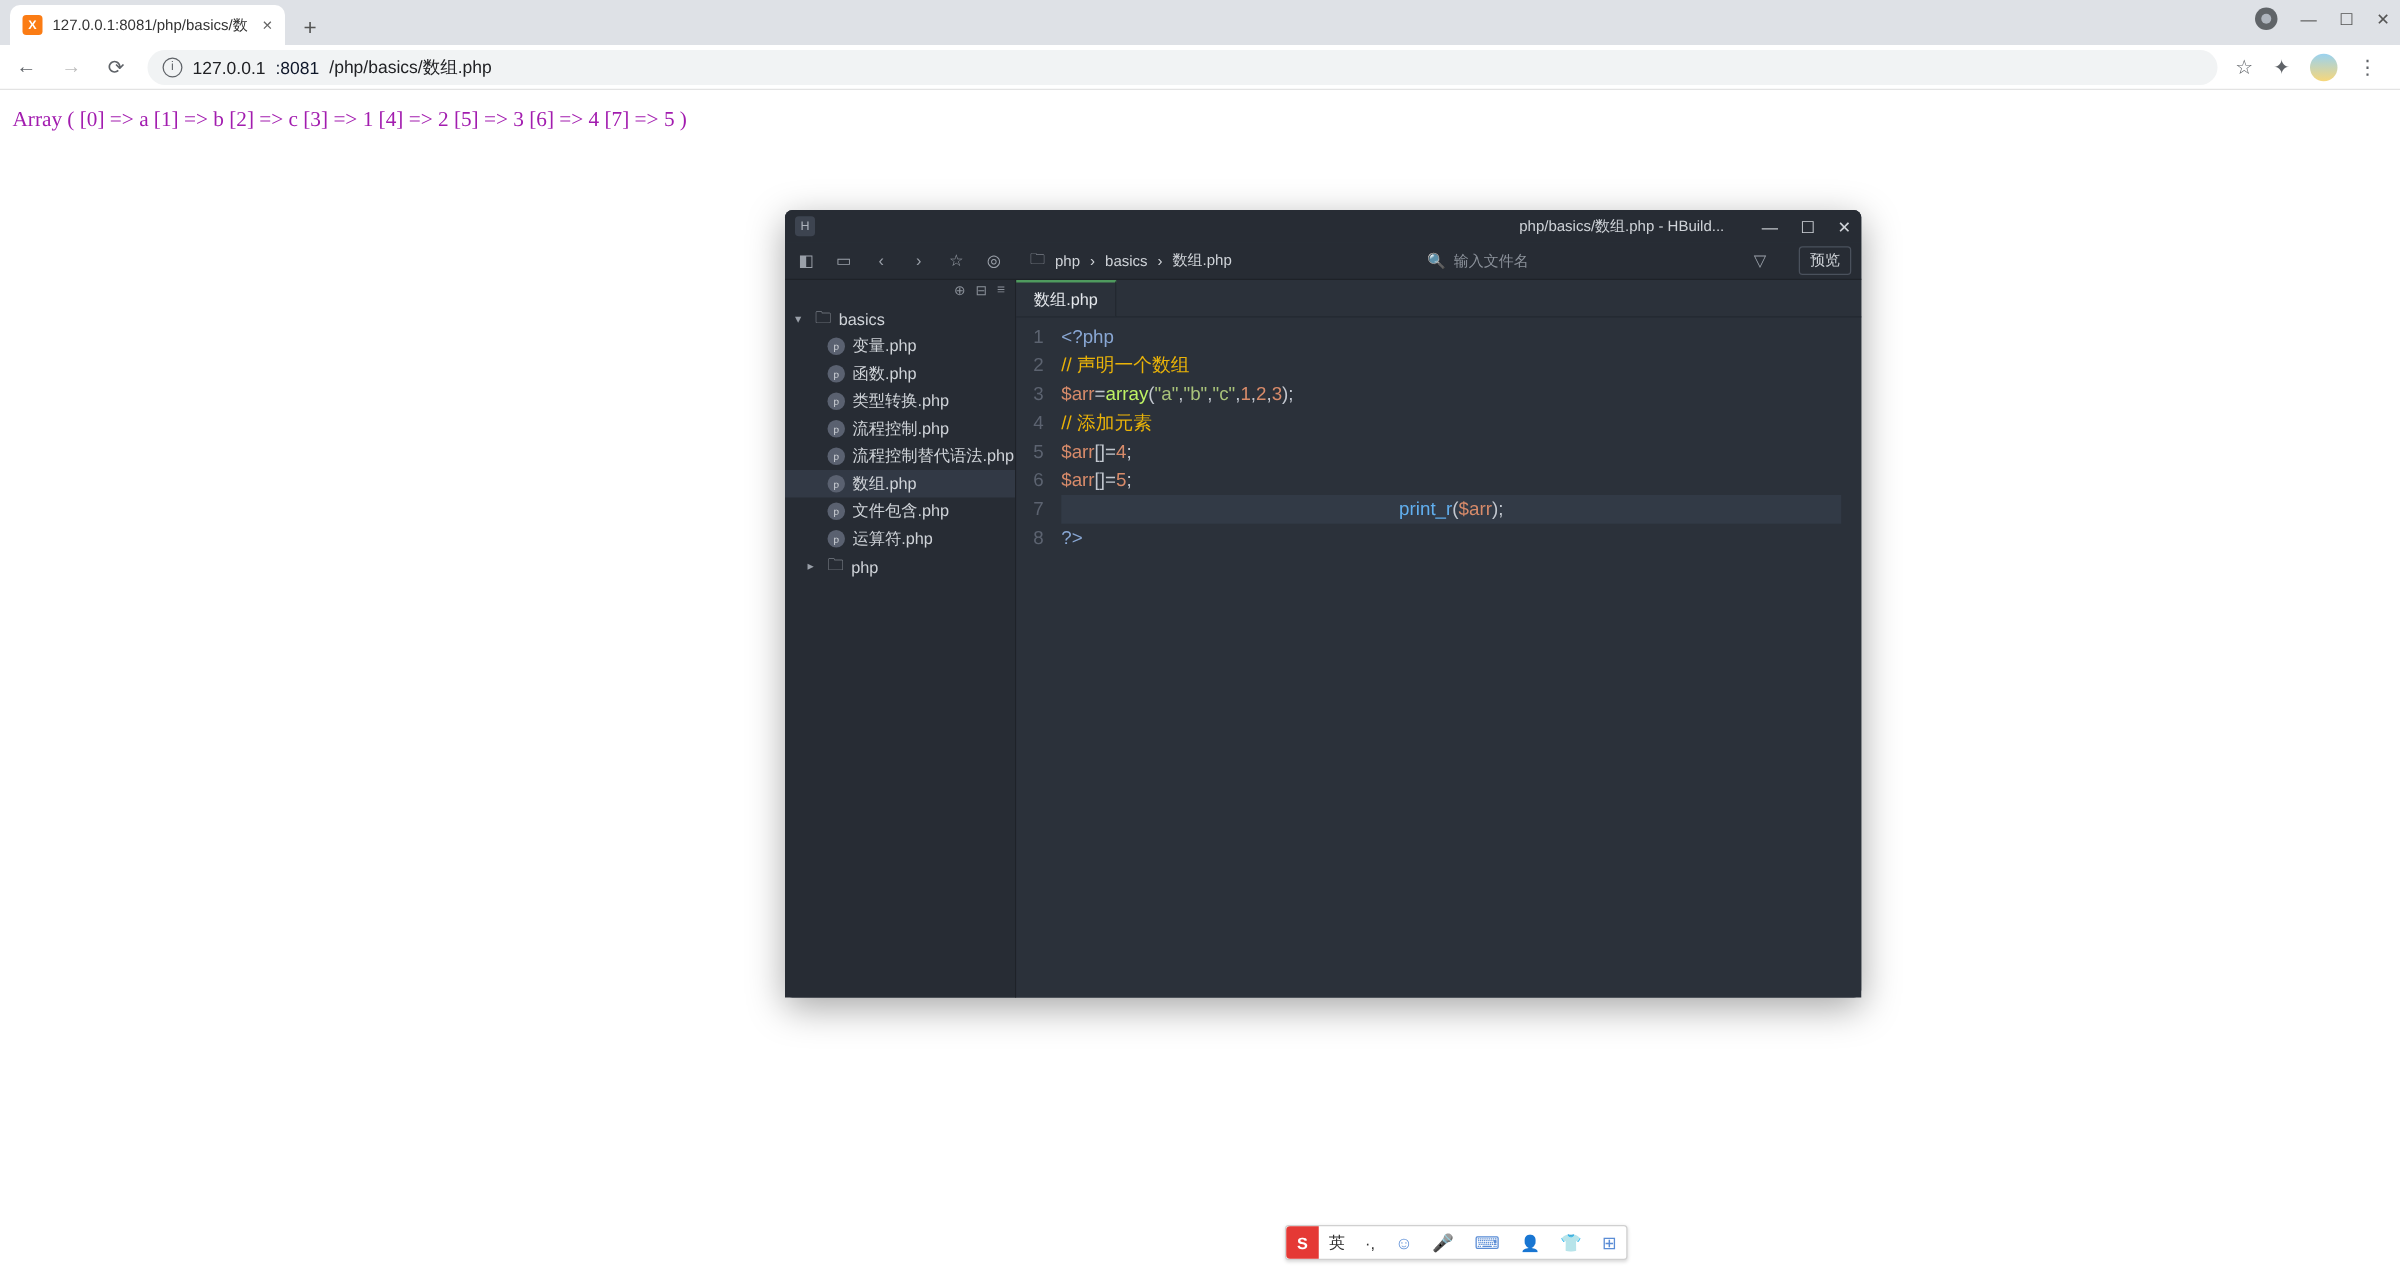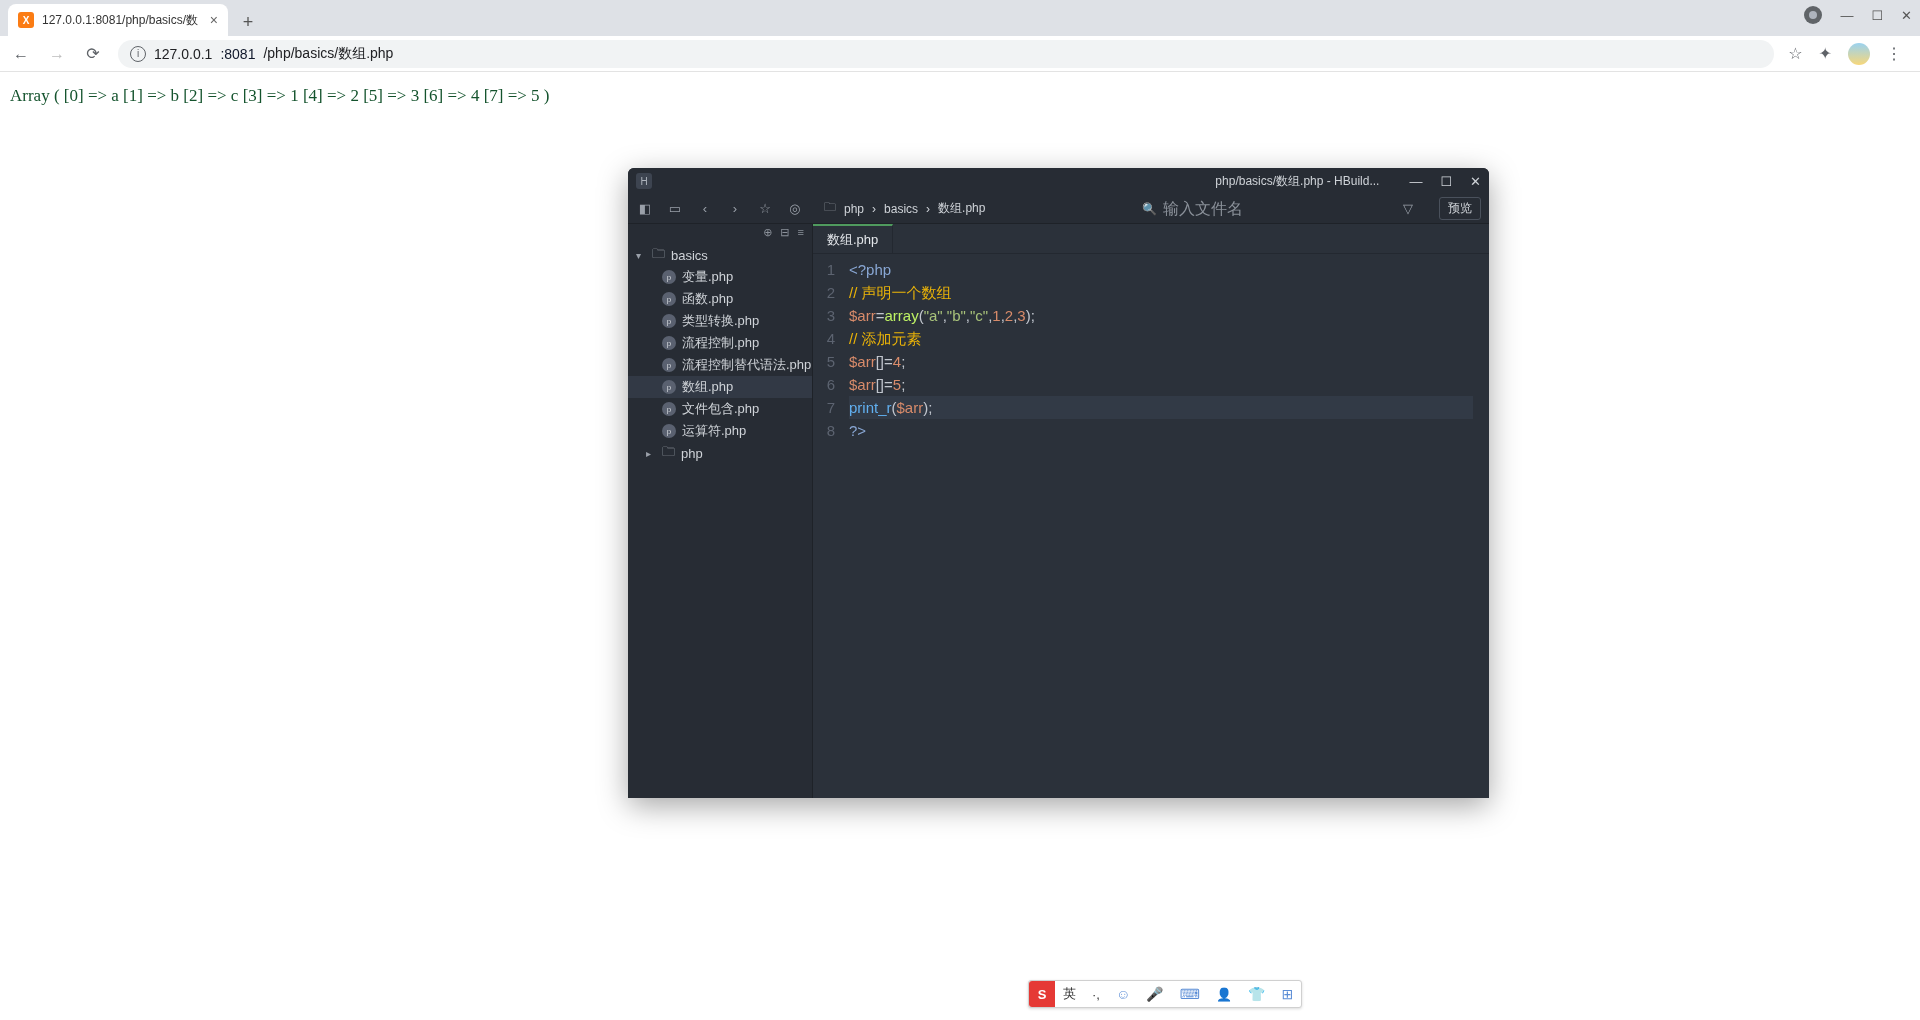--- a/index.html
+++ b/index.html
@@ -16,36 +16,36 @@
 
 .browser-toolbar { height: 36px; background: #fff; border-bottom: 1px solid #e3e3e3; display: flex; align-items: center; padding: 0 10px; gap: 14px; }
 .nav-btn { width: 22px; height: 22px; display: flex; align-items: center; justify-content: center; color: #5f6368; font-size: 16px; }
 .nav-btn.disabled { color: #bdbdbd; }
 .addressbar { flex: 1; height: 28px; background: #f1f3f4; border-radius: 14px; display: flex; align-items: center; padding: 0 12px; gap: 8px; font-size: 14px; color: #202124; }
 .info-icon { width: 16px; height: 16px; border: 1.5px solid #5f6368; border-radius: 50%; display: flex; align-items: center; justify-content: center; font-size: 10px; color: #5f6368; }
 .url-port { color: #0f172a; }
 .toolbar-right { display: flex; align-items: center; gap: 16px; color: #5f6368; font-size: 16px; padding-right: 8px;}
 .avatar { width: 22px; height: 22px; border-radius: 50%; background: linear-gradient(#9ad2f0,#f7d77a); }
 
-.page-content { padding: 14px 10px; font-family: "Times New Roman", serif; font-size: 17px; color: #14532d; }
+.page-content { padding: 14px 10px; font-family: "Times New Roman", serif; font-size: 17px; color: #a21caf; }
 
 
 .editor { position: absolute; left: 628px; top: 168px; width: 861px; height: 630px; background: #2b313a; border-radius: 6px; box-shadow: 0 8px 30px rgba(0,0,0,0.35); display: flex; flex-direction: column; color: #cfd3d8; font-size: 12px; }
 .editor-titlebar { height: 26px; background: #272c34; display: flex; align-items: center; padding: 0 8px; gap: 12px; border-radius: 6px 6px 0 0; }
 .hb-logo { width: 16px; height: 16px; background: #3d4450; border-radius: 3px; display:flex; align-items:center; justify-content:center; font-size:10px; color:#aeb4bd;}
 .menu-items { display: flex; gap: 12px; font-size: 12px; color:#cfd3d8;}
 .editor-title-path { margin-left: auto; margin-right: 18px; color:#cfd3d8;}
 .editor-winctrl { display: flex; gap: 18px; color:#cfd3d8; font-size: 13px; }
 
 .editor-toolbar { height: 30px; background: #272c34; border-bottom: 1px solid #1e2228; display: flex; align-items: center; padding: 0 8px; gap: 12px; }
 .tb-icon { width: 18px; height: 18px; display: flex; align-items: center; justify-content: center; color: #9aa0a9; font-size: 13px; }
 .breadcrumb { display: flex; align-items: center; gap: 8px; color: #cfd3d8; margin-left: 8px; }
 .breadcrumb .folder-ic { color:#9aa0a9; }
 .search-file { margin-left: auto; display:flex; align-items:center; gap:6px; color:#8b919a;}
-.search-input { background: transparent; border: none; color: #cfd3d8; font-size: 16px; width: 140px; }
+.search-input { background: transparent; border: none; color: #cfd3d8; font-size: 12px; width: 140px; }
 .search-input::placeholder { color:#8b919a;}
 .preview-btn { border: 1px solid #4a515c; border-radius: 3px; padding: 2px 8px; color:#cfd3d8; margin-left: 10px; }
 
 .editor-body { flex: 1; display: flex; min-height: 0; }
 .sidebar { width: 185px; background: #272c34; border-right: 1px solid #1e2228; display: flex; flex-direction: column; }
 .sidebar-actions { height: 18px; display:flex; justify-content:flex-end; gap:8px; padding:2px 8px; color:#8b919a; font-size:11px;}
 .tree { padding: 2px 0; font-size: 13px; color:#cfd3d8;}
 .tree-row { display: flex; align-items: center; height: 22px; padding-left: 8px; gap: 6px; cursor: default;}
 .tree-row.depth1 { padding-left: 8px; }
 .tree-row.depth2 { padding-left: 34px; }
@@ -55,21 +55,21 @@
 .folder-icon { color:#9aa0a9; }
 .file-icon { width: 14px; height: 14px; border-radius: 50%; background: #5a6170; display:flex; align-items:center; justify-content:center; font-size:8px; color:#cfd3d8;}
 
 .editor-main { flex: 1; display: flex; flex-direction: column; background:#2b313a;}
 .file-tabs { height: 30px; display: flex; align-items: stretch; border-bottom: 1px solid #232830;}
 .file-tab { padding: 0 14px; display:flex; align-items:center; background:#2b313a; border-top: 2px solid #4f9a5e; border-right:1px solid #232830; font-size: 13px; color:#e4e7eb;}
 .code-area { flex:1; display:flex; font-family: Consolas, "Courier New", monospace; font-size: 15px; line-height: 23px; }
 .gutter { width: 30px; text-align: right; padding: 4px 8px 0 0; color:#5c6370; user-select:none;}
 .code { flex:1; padding: 4px 16px 0 6px; white-space: pre; }
 .code-line { height: 23px; }
-.code-line.hl { background: #323a46; }
+.code-line.hl { background: #323a46; text-align: center; }
 .tk-tag { color:#89a7d4; }
 .tk-comment { color:#eab308; }
 .tk-var { color:#d88b6a; }
 .tk-op { color:#c2c7cf; }
 .tk-func { color:#61afef; }
 .tk-str { color:#a8c27a; }
 .tk-num { color:#d88b6a; }
 .tk-punc { color:#c2c7cf; }
 .tk-kw { color:#bef264; }
 

